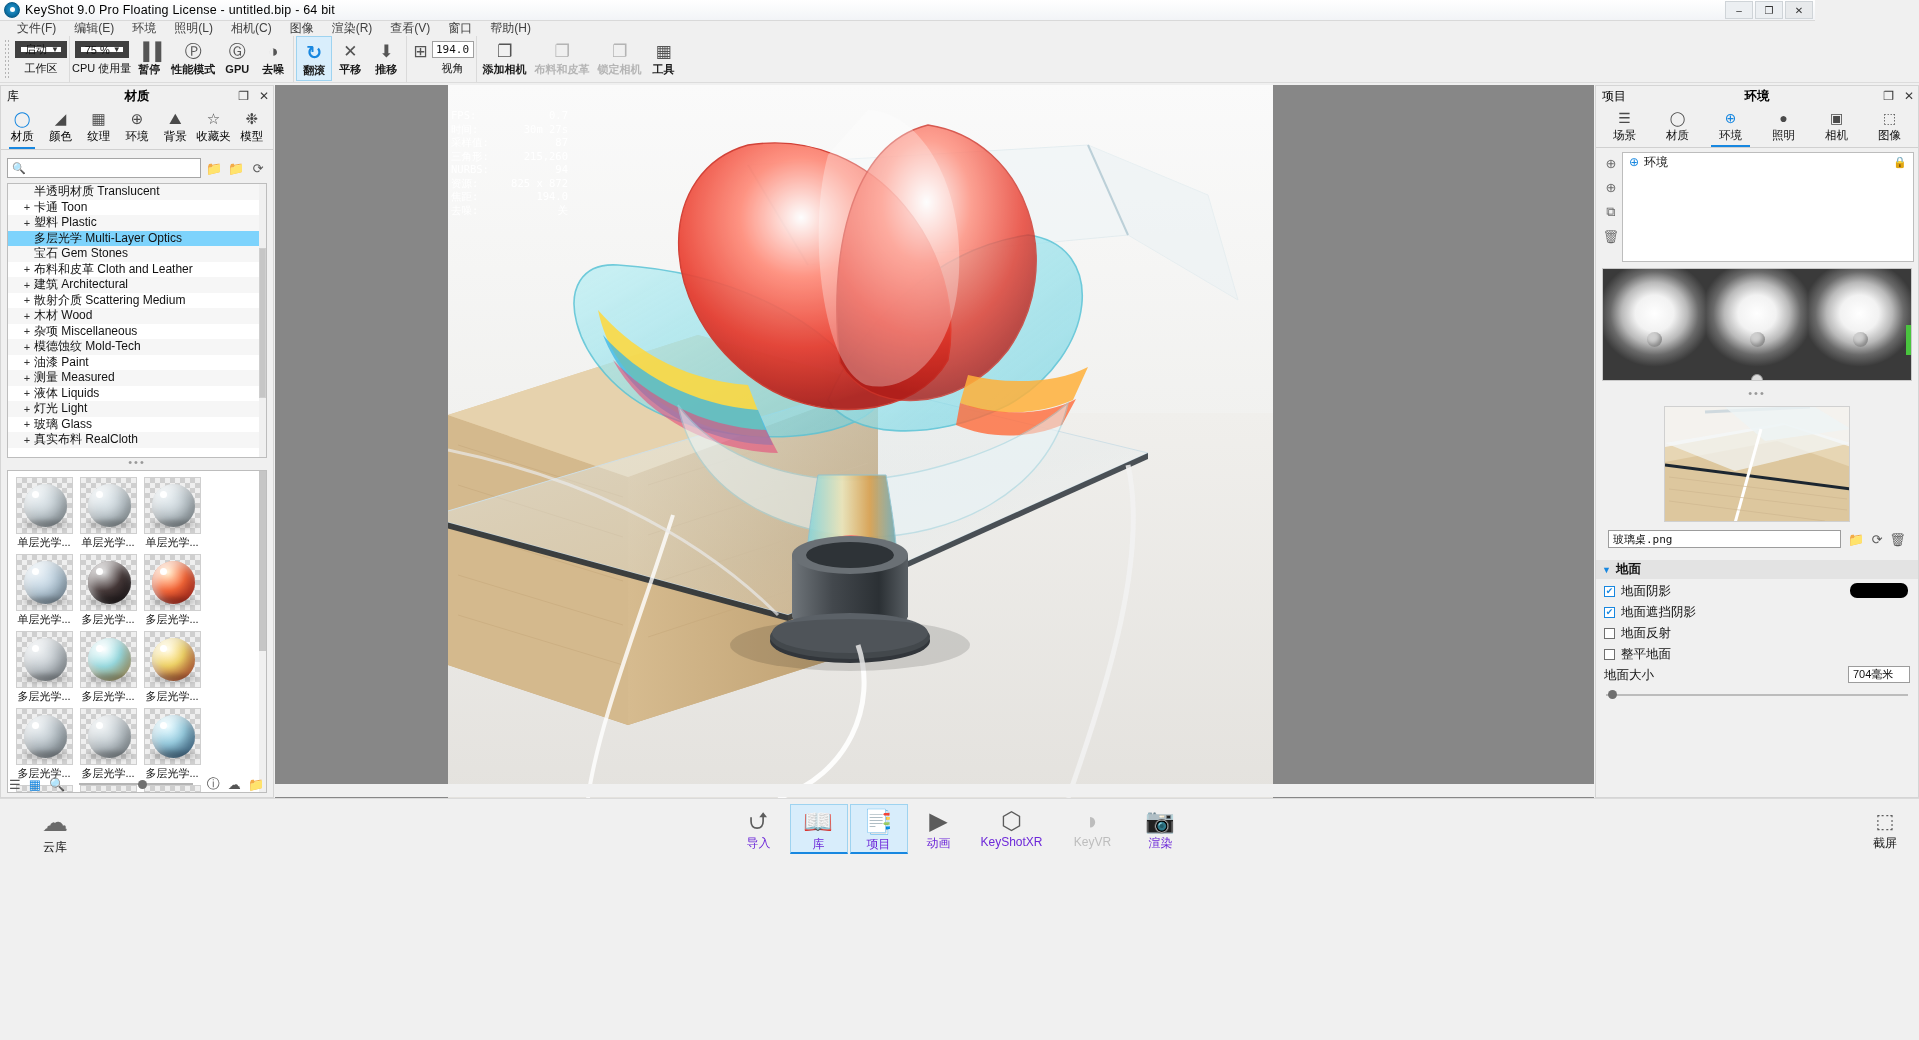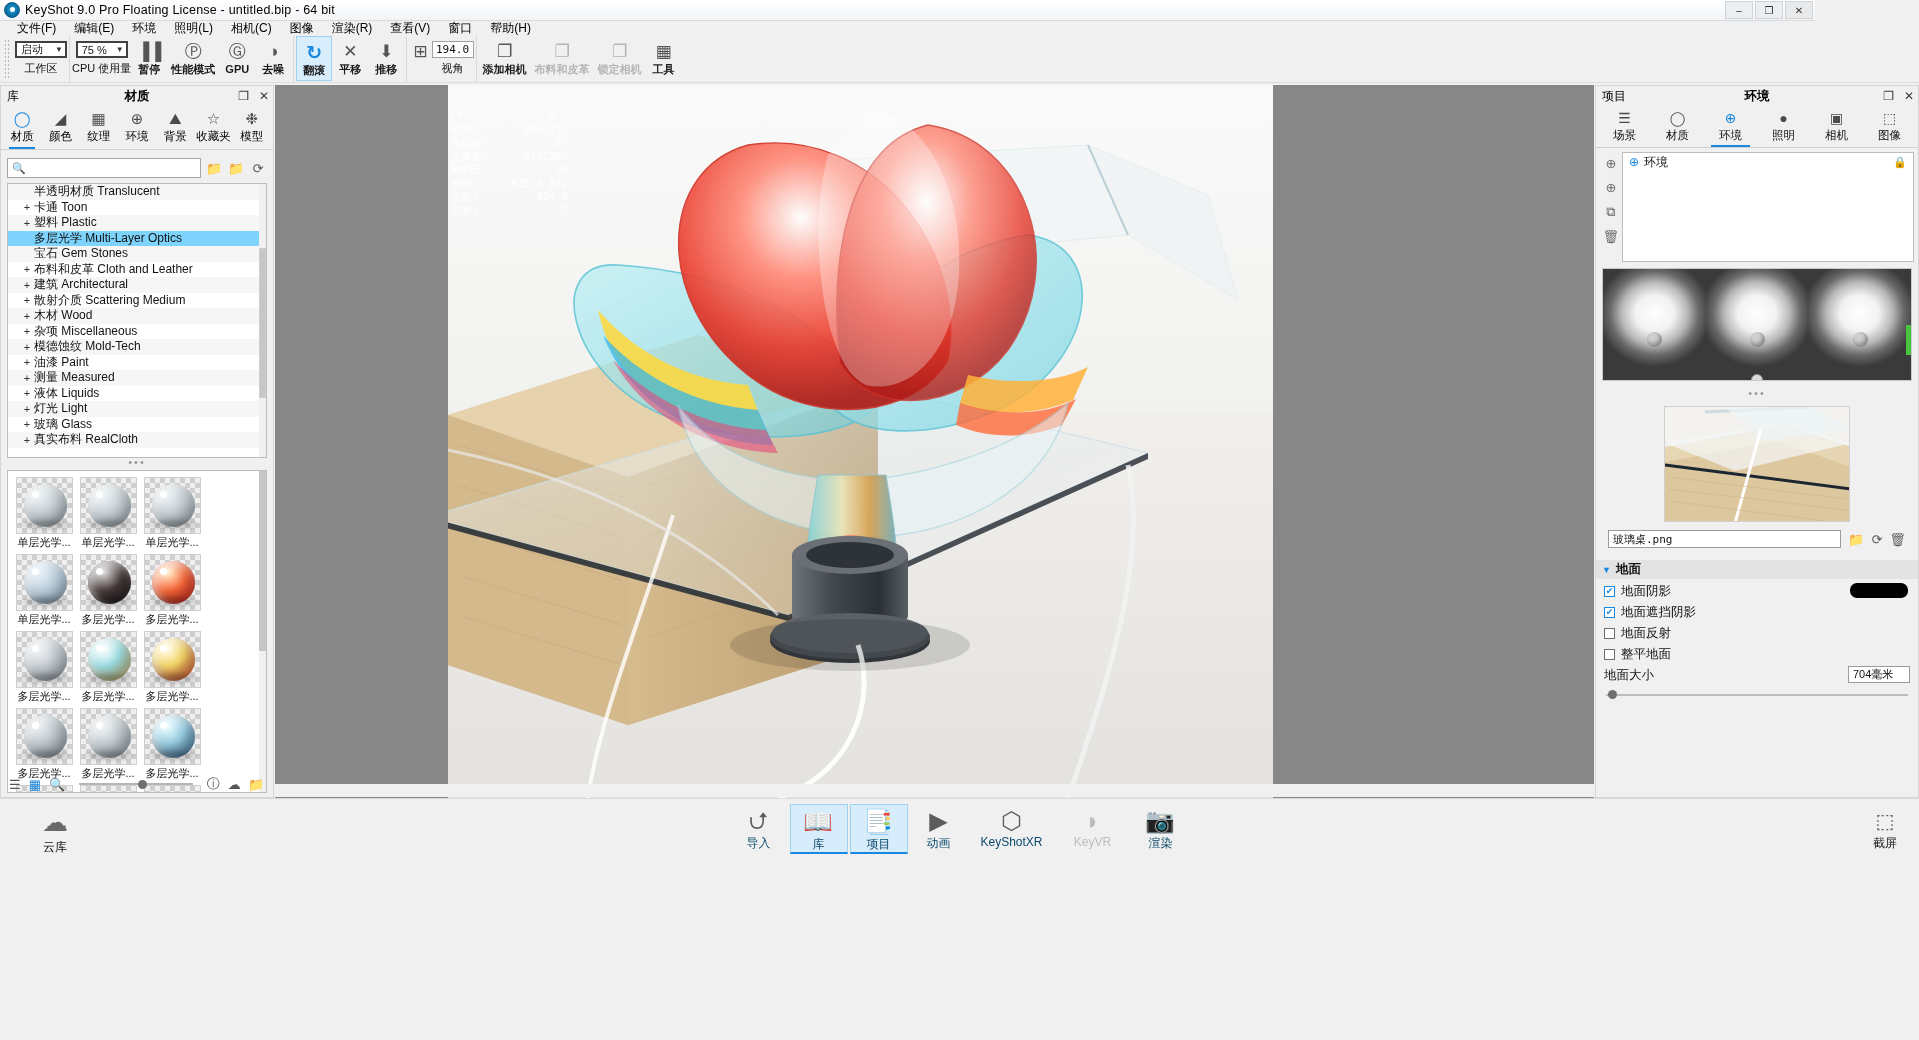--- a/index.html
+++ b/index.html
@@ -30,42 +30,42 @@
   .tb-btn { width:28px; height:18px; background:#eceff2; border:1px solid #cfd4d8;
     display:flex; align-items:center; justify-content:center; font-size:10px; color:#333; }
   .tb-btn.close { background:#e8eaec; }
 
   
   .menubar {
     position:absolute; left:0; top:21px; width:1919px; height:15px;
     display:flex; align-items:center; padding-left:8px; gap:0px;
     background:#f0f0f0;
   }
-  .menu-item { padding:0 9px; font-size:12px; color:#000000; line-height:15px; white-space:nowrap;text-align:center; }
+  .menu-item { padding:0 9px; font-size:12px; color:#404040; line-height:15px; white-space:nowrap;text-align:center; }
 
   
   .toolbar {
     position:absolute; left:0; top:36px; width:1919px; height:47px;
     background:#f0f0f0; border-bottom:1px solid #dcdcdc;
     display:flex; align-items:flex-start; padding-left:4px;
   }
   .grip { width:6px; height:40px; margin:3px 3px 0 0;
      background-image: radial-gradient(#b5b5b5 1px, transparent 1px);
      background-size:3px 4px; }
   .tgroup { display:flex; align-items:flex-start; height:46px; padding:0 2px;
      border-right:1px solid #dadada; }
   .tgroup.nb { border-right:none; }
   .titem { width:auto; min-width:36px; padding:2px 4px 0; display:flex; flex-direction:column;
      align-items:center; justify-content:flex-start; height:45px; }
   .titem.sel { background:#d9eefc; border:1px solid #9ed3f0; }
   .titem .ico { height:22px; display:flex; align-items:center; justify-content:center;
      font-size:17px; color:#555; line-height:1; margin-top:2px; }
   .titem .lbl { font-size:11px; color:#1a1a1a; margin-top:2px; line-height:11px; text-align:center;font-weight:bold; }
   .titem.dim .ico, .titem.dim .lbl { color:#b4b4b4; }
-  .combo { height:17px; min-width:52px; border:2px solid #404040; background:#fff;
+  .combo { height:17px; min-width:52px; border:6px solid #404040; background:#fff;
      display:flex; align-items:center; padding:0 2px 0 4px; font-size:11px; margin-top:5px; }
   .combo .cval { flex:1; }
   .combo .carr { font-size:8px; color:#333; padding-left:3px; }
   .numbox { height:17px; width:42px; border:1px solid #a0a0a0; background:#fff;
      display:flex; align-items:center; justify-content:center;
      font-family:"DejaVu Sans Mono", monospace; font-size:11px; margin-top:5px; }
   .colwrap { display:flex; flex-direction:column; align-items:center; width:auto; }
   .colwrap .lbl { font-size:11px; margin-top:3px; }
 
   
@@ -229,21 +229,21 @@
      background:#f0f0f0; border-top:1px solid #dadada; }
   .cloud { position:absolute; left:20px; top:8px; width:70px; display:flex; flex-direction:column;
      align-items:center; }
   .cloud .ico { font-size:26px; color:#6a6a6a; }
   .cloud .lbl { font-size:12px; margin-top:1px; }
   .dockgroup { position:absolute; left:50%; transform:translateX(-50%); top:5px;
      display:flex; align-items:flex-start; gap:2px; }
   .dock { width:58px; height:50px; display:flex; flex-direction:column; align-items:center;
      justify-content:flex-start; padding-top:4px; }
   .dock .ico { font-size:24px; color:#5c5c5c; line-height:26px; }
-  .dock .lbl { font-size:12px; margin-top:1px; color:#0c4a6e; }
+  .dock .lbl { font-size:12px; margin-top:1px; color:#6d28d9; }
   .dock.on { background:#d8edfb; border:1px solid #9ed3f0; border-bottom:2px solid #1787e0; }
   .dock.on .ico { color:#1787e0; }
   .dock.dis .ico, .dock.dis .lbl { color:#bdbdbd; }
   .fullscreen { position:absolute; right:22px; top:10px; display:flex; flex-direction:column;
      align-items:center; }
   .fullscreen .ico { font-size:20px; color:#5c5c5c; }
   .fullscreen .lbl { font-size:12px; margin-top:2px; }
 
   .scroll-h { position:absolute; left:275px; top:784px; width:1319px; height:13px; background:#f0f0f0; }
 </style>

